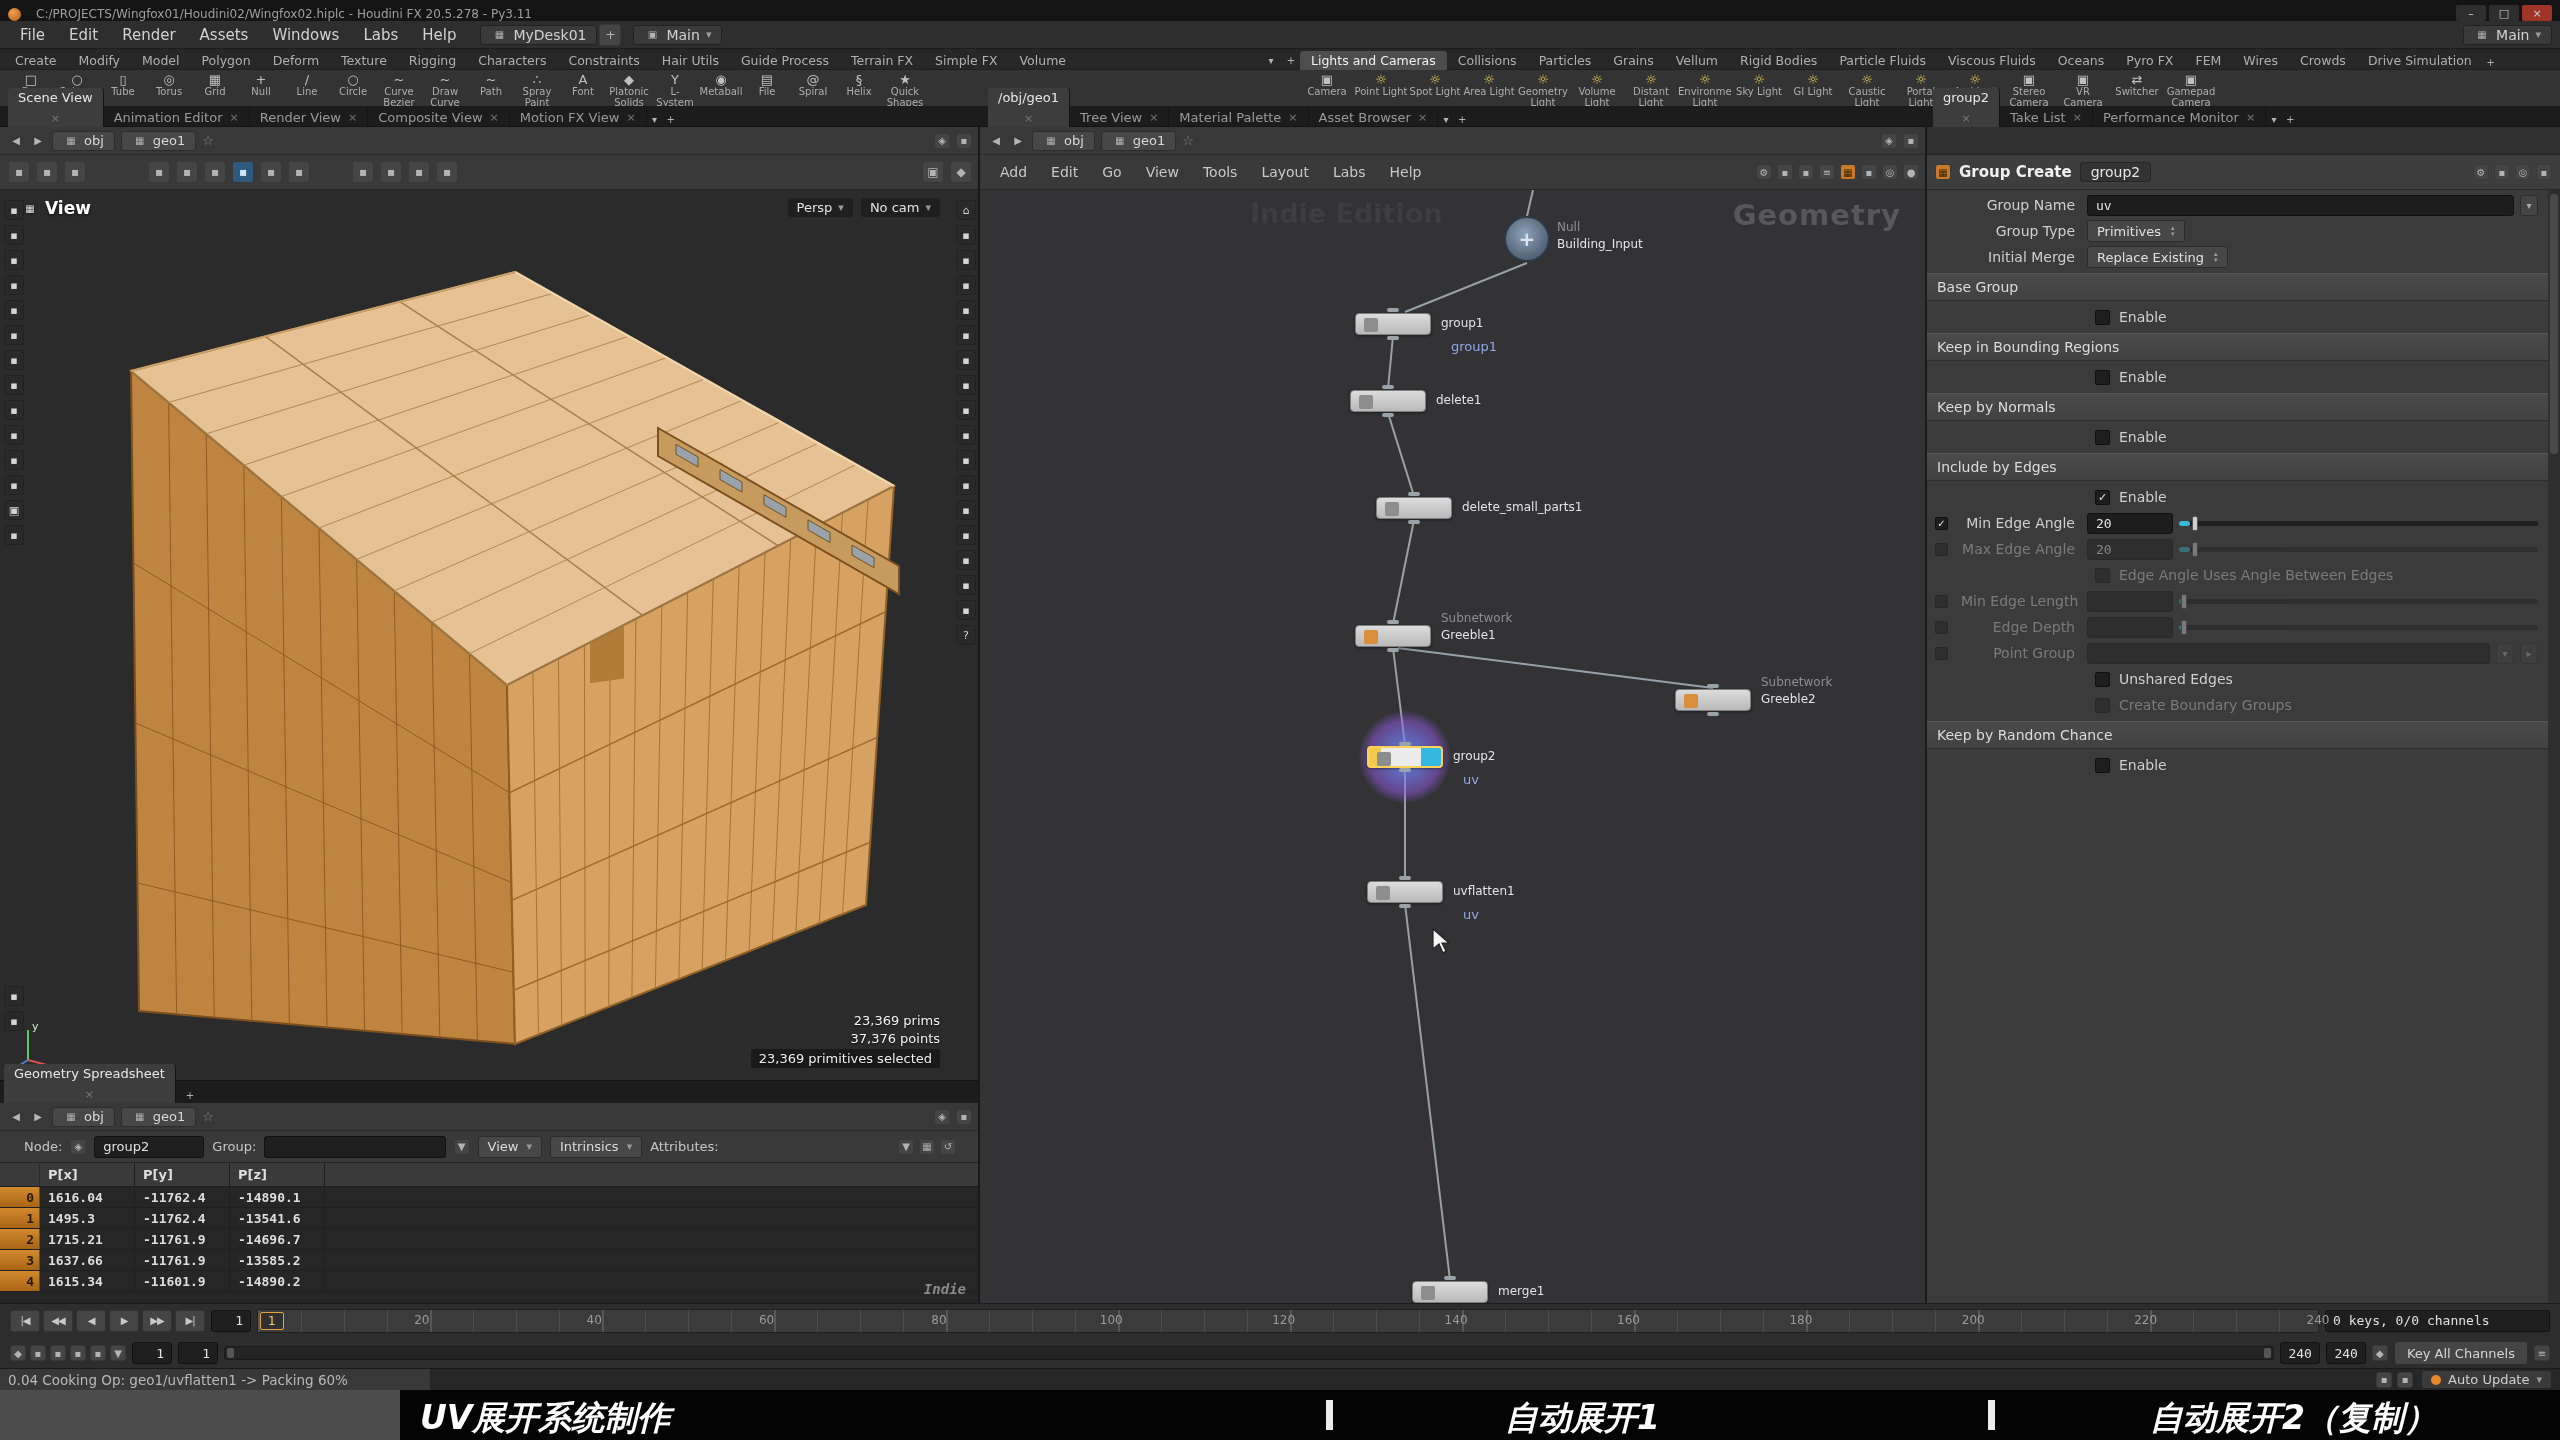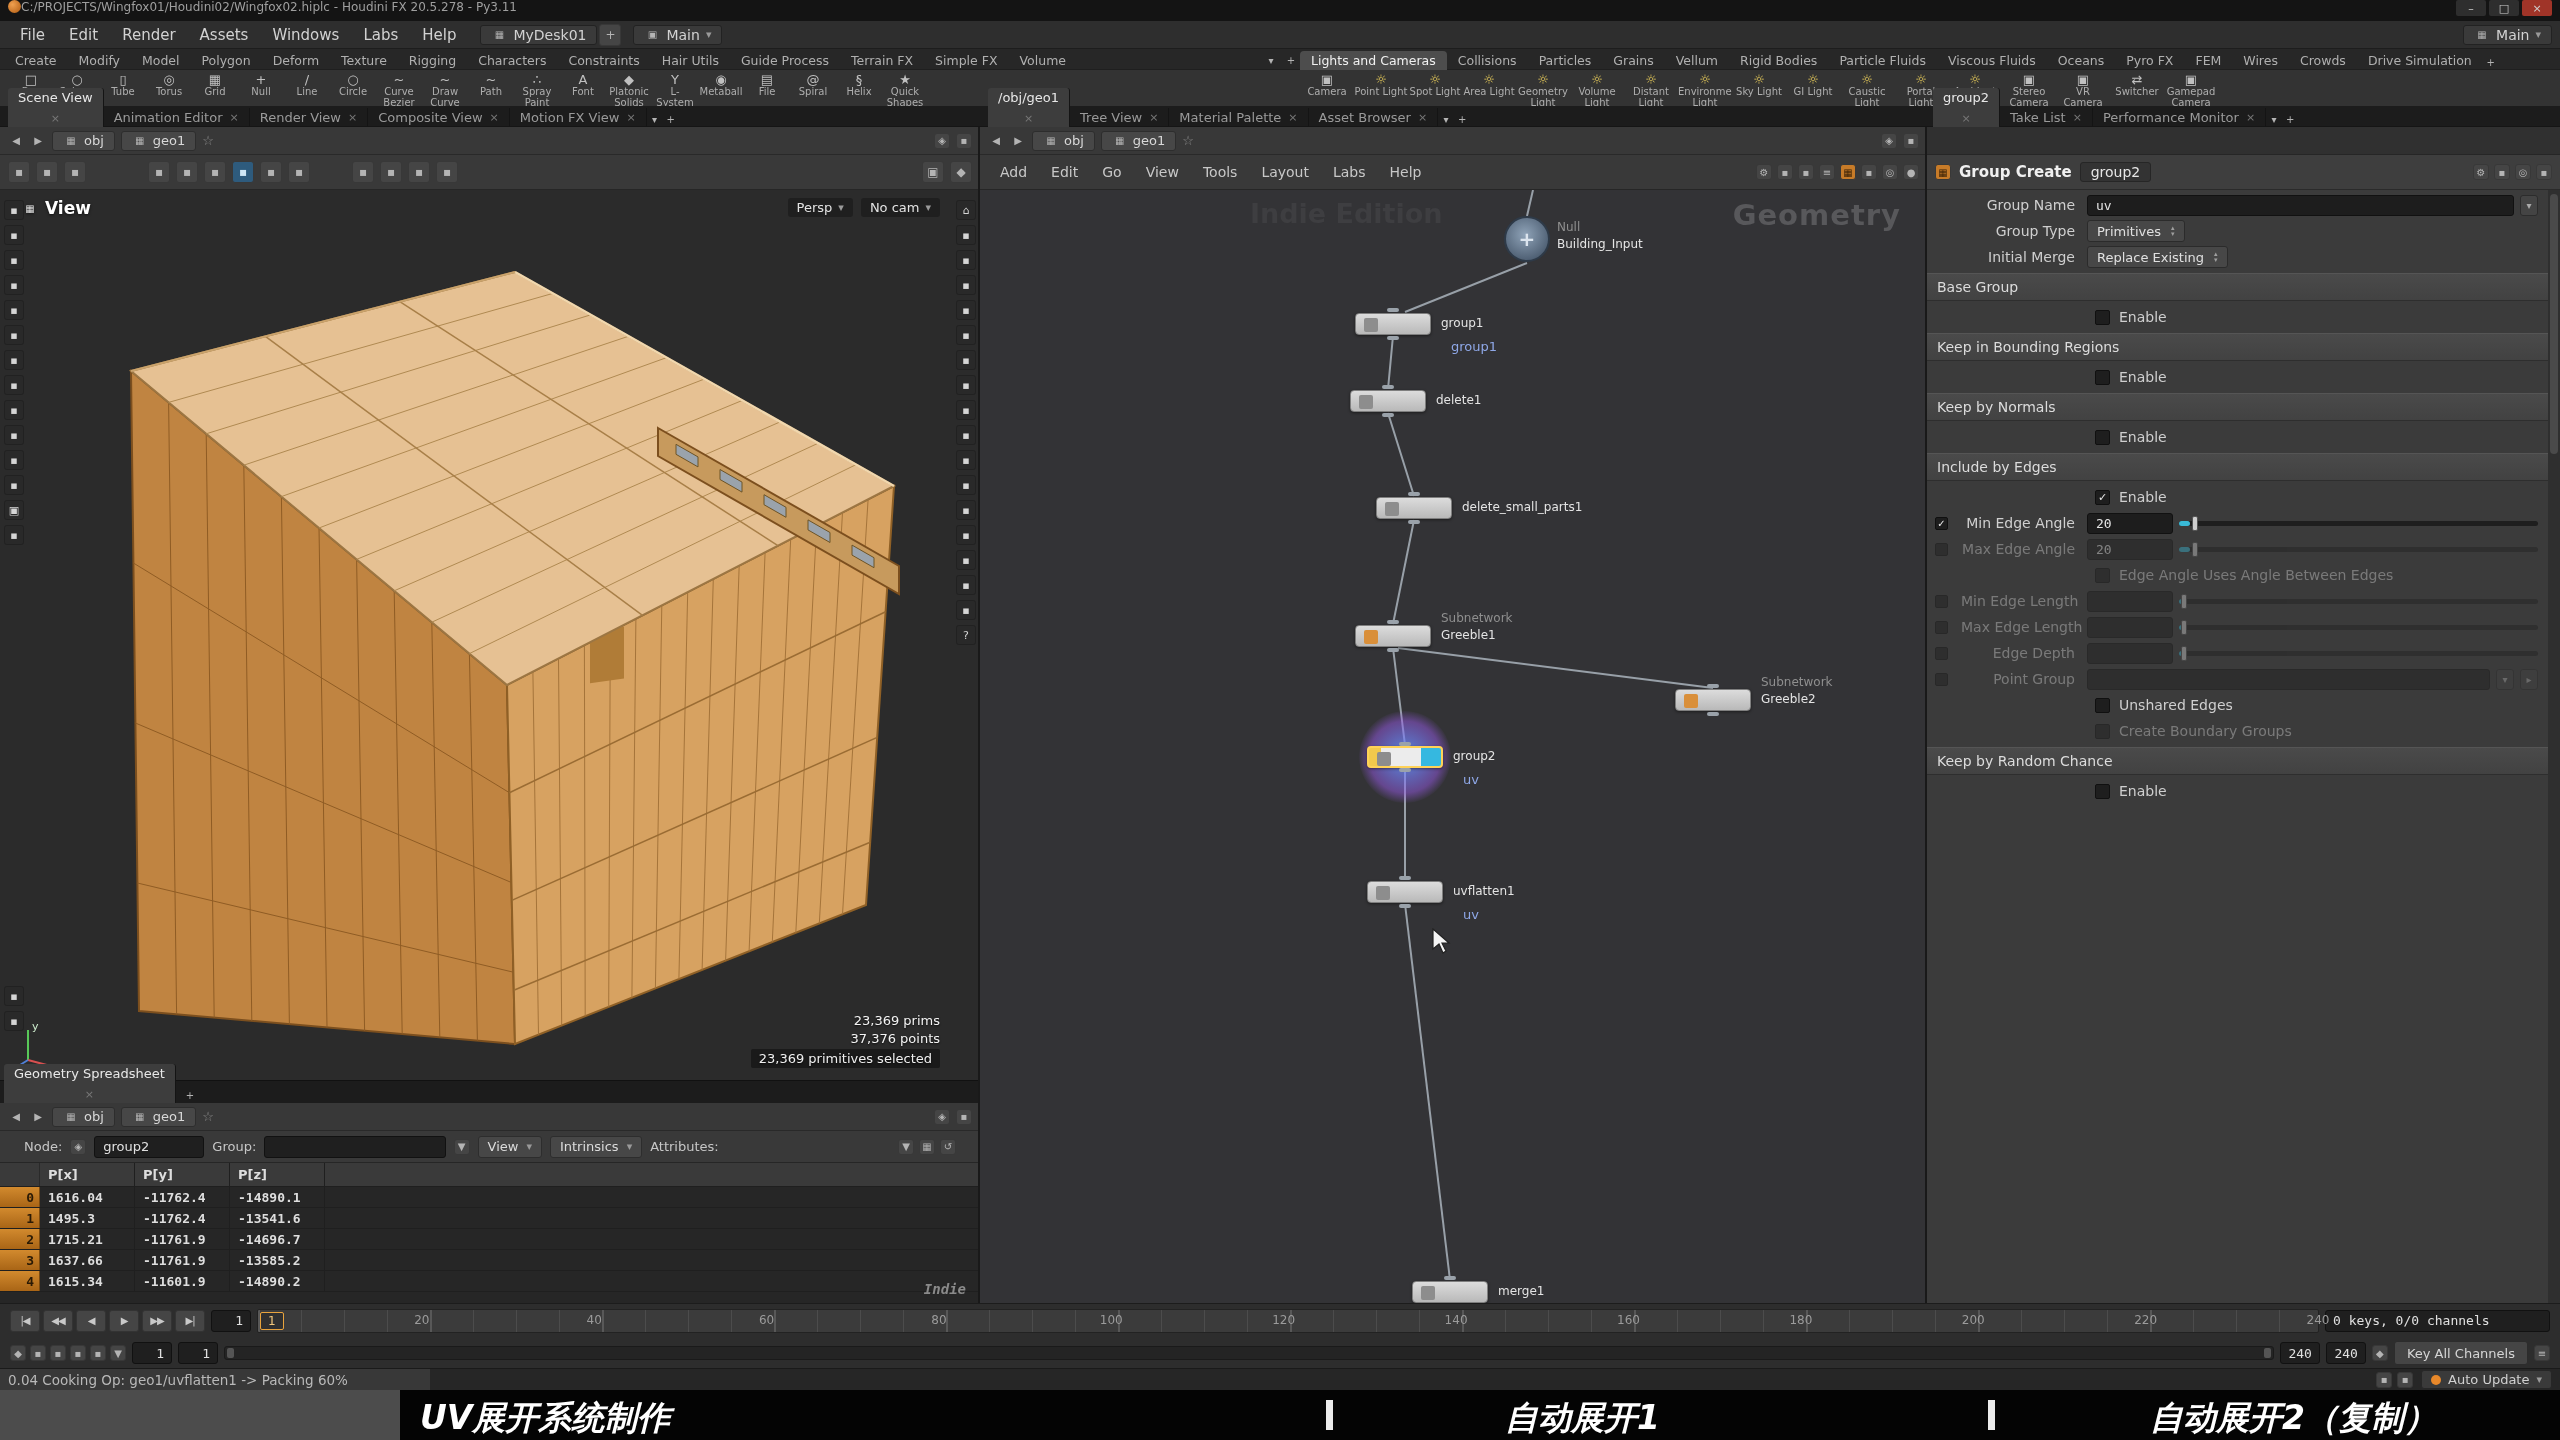--- a/index.html
+++ b/index.html
@@ -1,20 +1,20 @@
 <!DOCTYPE html>
 <html><head>
 <meta charset="utf-8">
 <style>
   *{margin:0;padding:0;box-sizing:border-box;}
   html,body{width:2560px;height:1440px;overflow:hidden;background:#2b2b2b;
     font-family:"DejaVu Sans","Liberation Sans",sans-serif;color:#c8c8c8;position:relative;font-size:14px;}
   
   #titlebar{position:absolute;left:0;top:0;width:2560px;height:21px;background:#141414;
-    display:flex;align-items:flex-start;gap:0;padding:0 8px;font-size:12px;color:#9f9f9f;}
+    display:flex;align-items:flex-end;gap:15px;padding:0 8px;font-size:12px;color:#9f9f9f;}
   .hlogo{width:13px;height:13px;border-radius:50%;background:radial-gradient(circle at 35% 35%,#f0a050,#b05a10);}
   #titlebar .winbtns{margin-left:auto;display:flex;gap:3px;}
   .winbtn{width:30px;height:16px;display:flex;align-items:center;justify-content:center;font-size:11px;
     color:#cfcfcf;background:#2e2e2e;border-radius:2px;}
   .winbtn.close{background:#a03428;}
   
   #menubar{position:absolute;left:0;top:21px;width:2560px;height:28px;background:#2e2e2e;
     border-bottom:1px solid #1d1d1d;display:flex;align-items:center;font-size:15px;color:#d2d2d2;padding:0 8px;gap:2px;}
   #mb-menus{display:flex;}
   .menu-item{padding:2px 12px;border-radius:3px;}
@@ -990,33 +990,20 @@
         <div class="ptrack">
           <div class="pfill" style="width: 2%;"></div>
           <div class="phandle" style="left: calc(0% + 2px);"></div>
         </div>
       </div>
     </div>
     <div class="prow pdis">
       <div class="pprecol">
         <div class="pcheck small"></div>
       </div>
-      <span class="plabel">Max Edge Length</span>
-      <div class="pwidget">
-        <div class="pfield num"></div>
-        <div class="ptrack">
-          <div class="pfill" style="width: 2%;"></div>
-          <div class="phandle" style="left: calc(0% + 2px);"></div>
-        </div>
-      </div>
-    </div>
-    <div class="prow pdis">
-      <div class="pprecol">
-        <div class="pcheck small"></div>
-      </div>
       <span class="plabel">Edge Depth</span>
       <div class="pwidget">
         <div class="pfield num"></div>
         <div class="ptrack">
           <div class="pfill" style="width: 2%;"></div>
           <div class="phandle" style="left: calc(0% + 2px);"></div>
         </div>
       </div>
     </div>
     <div class="prow pdis">

